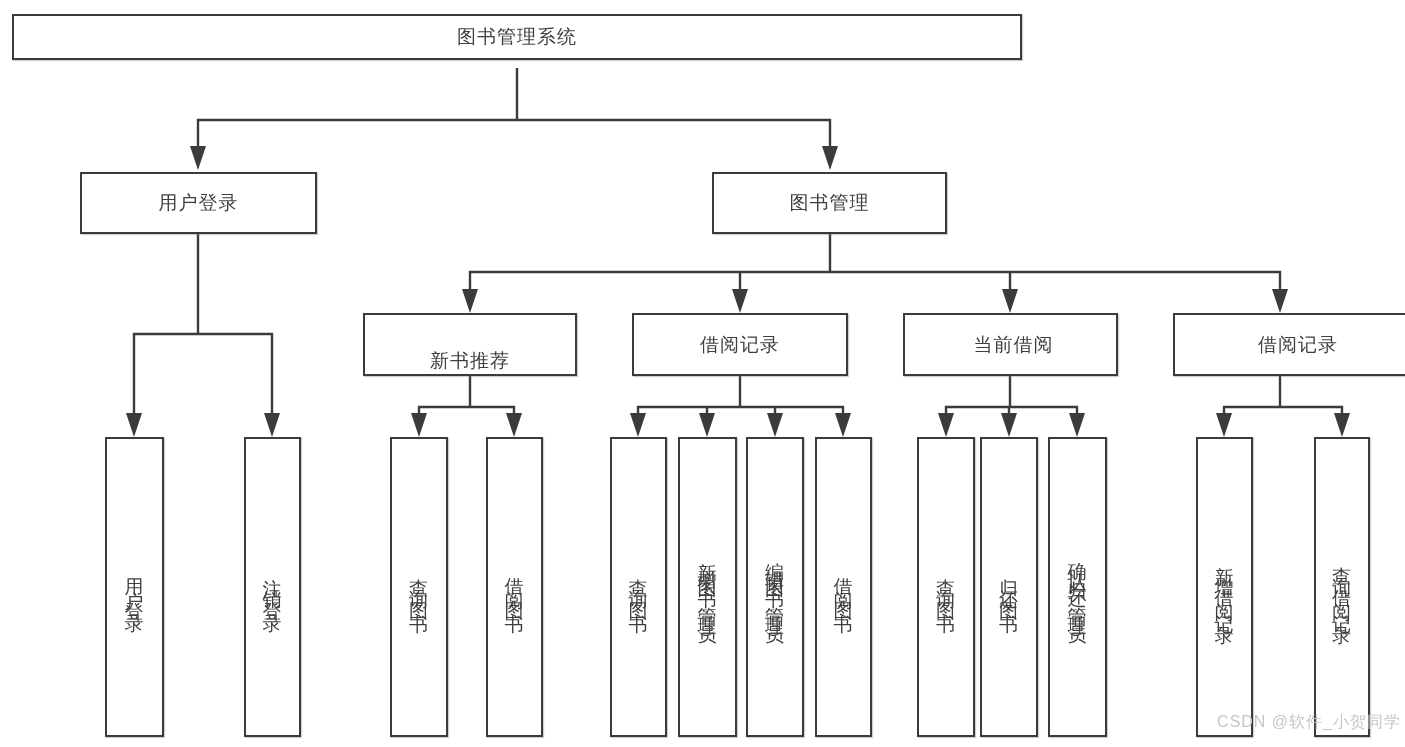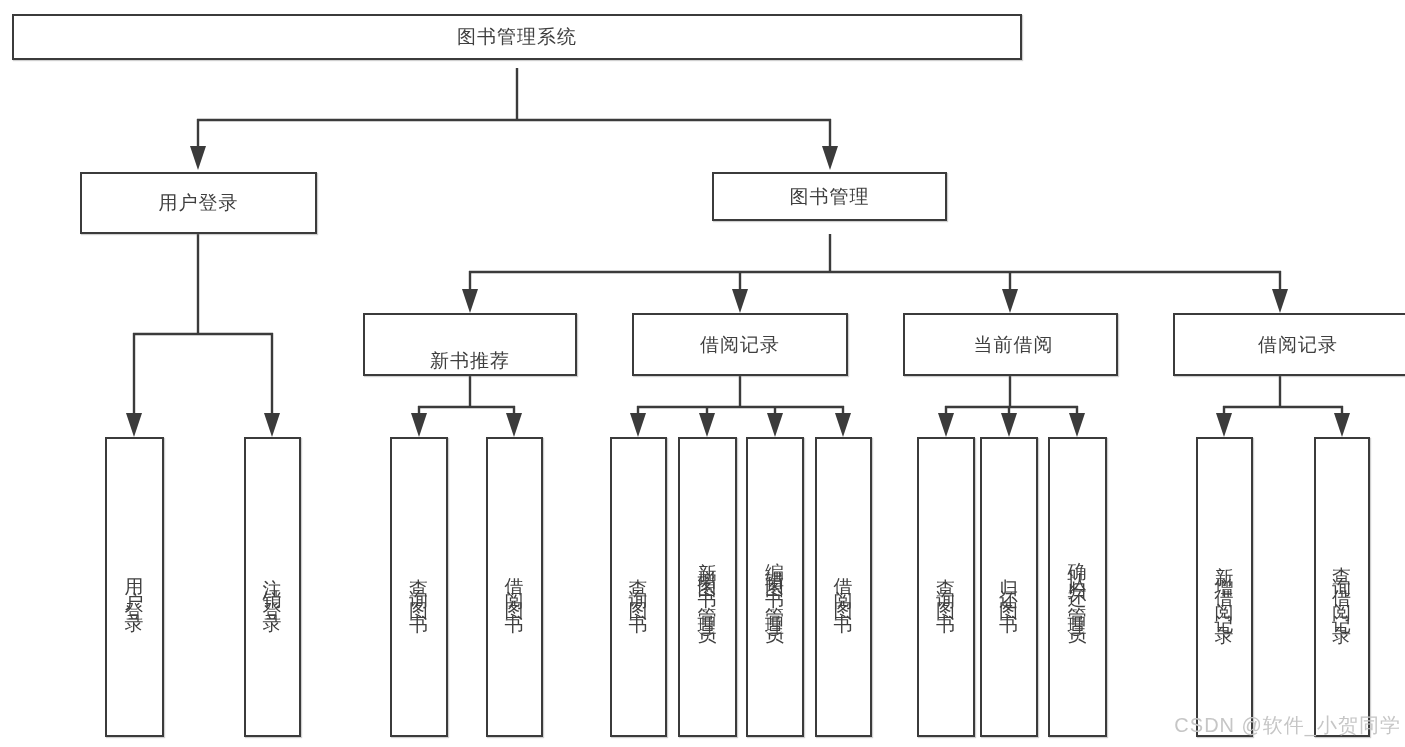--- a/index.html
+++ b/index.html
@@ -46,21 +46,21 @@
     text-orientation:mixed;
     font-size:19px;
     letter-spacing:12px;
     line-height:1;
     color:var(--text);
   }
   .leaf.long span{letter-spacing:9px;}
   
   #n-root{left:12px;top:14px;width:1010px;height:46px;}
   #n-login{left:80px;top:172px;width:237px;height:62px;}
-  #n-mgmt{left:712px;top:172px;width:235px;height:49px;}
+  #n-mgmt{left:712px;top:172px;width:235px;height:62px;}
   #n-rec{left:363px;top:313px;width:214px;height:63px;align-items:flex-end;}
   #n-bor{left:632px;top:313px;width:216px;height:63px;}
   #n-cur{left:903px;top:313px;width:215px;height:63px;padding-left:6px;}
   #n-his{left:1173px;top:313px;width:250px;height:63px;}
   
   #l-a1{left:105px;width:59px;}
   #l-a2{left:244px;width:57px;}
   #l-b1{left:390px;width:58px;}
   #l-b2{left:486px;width:57px;}
   #l-c1{left:610px;width:57px;}
@@ -68,21 +68,21 @@
   #l-c3{left:746px;width:58px;}
   #l-c4{left:815px;width:57px;}
   #l-d1{left:917px;width:58px;}
   #l-d2{left:980px;width:58px;}
   #l-d3{left:1048px;width:59px;}
   #l-e1{left:1196px;width:57px;}
   #l-e2{left:1314px;width:56px;}
   .watermark{
     position:absolute;
     right:4px;top:712px;
-    font-size:20px;
+    font-size:16px;
     color:var(--wm);
     z-index:3;
     letter-spacing:1px;
     white-space:nowrap;
   }
 </style>
 </head>
 <body>
 
 <div class="stage">

